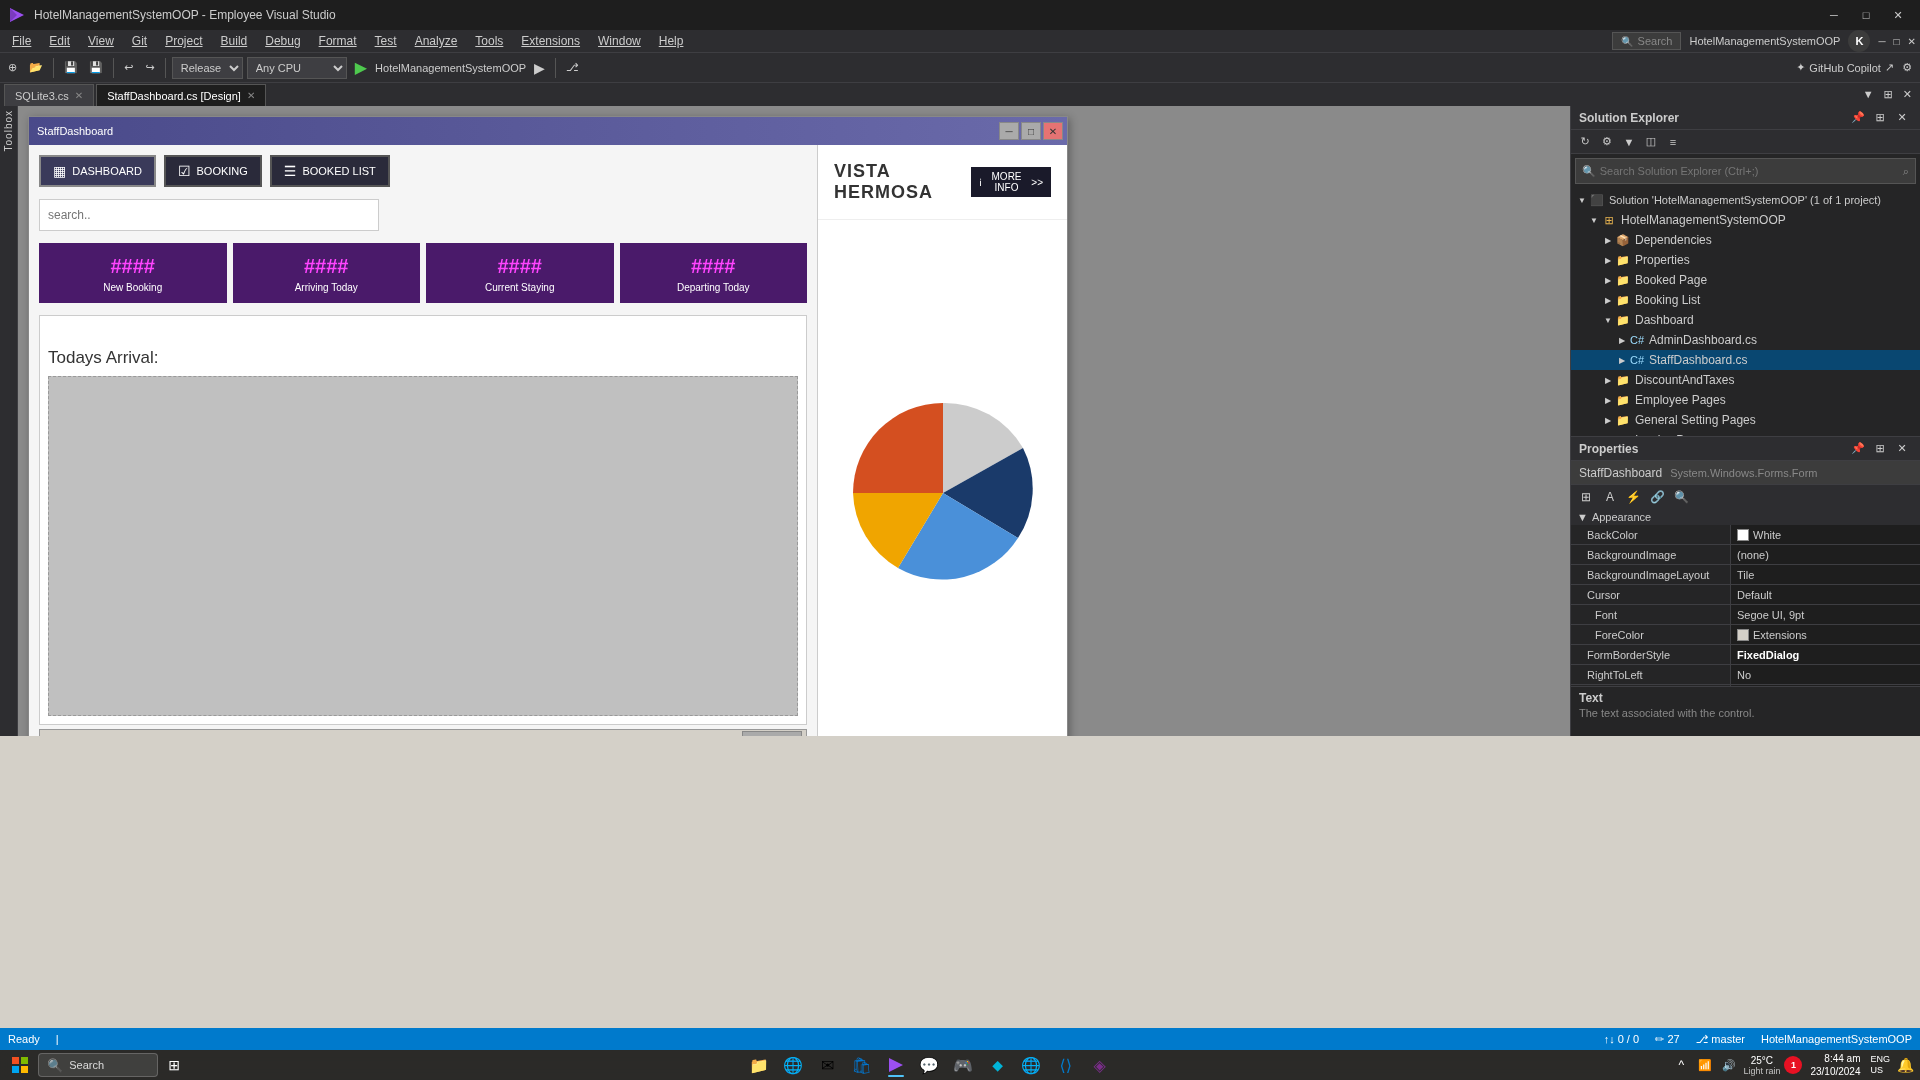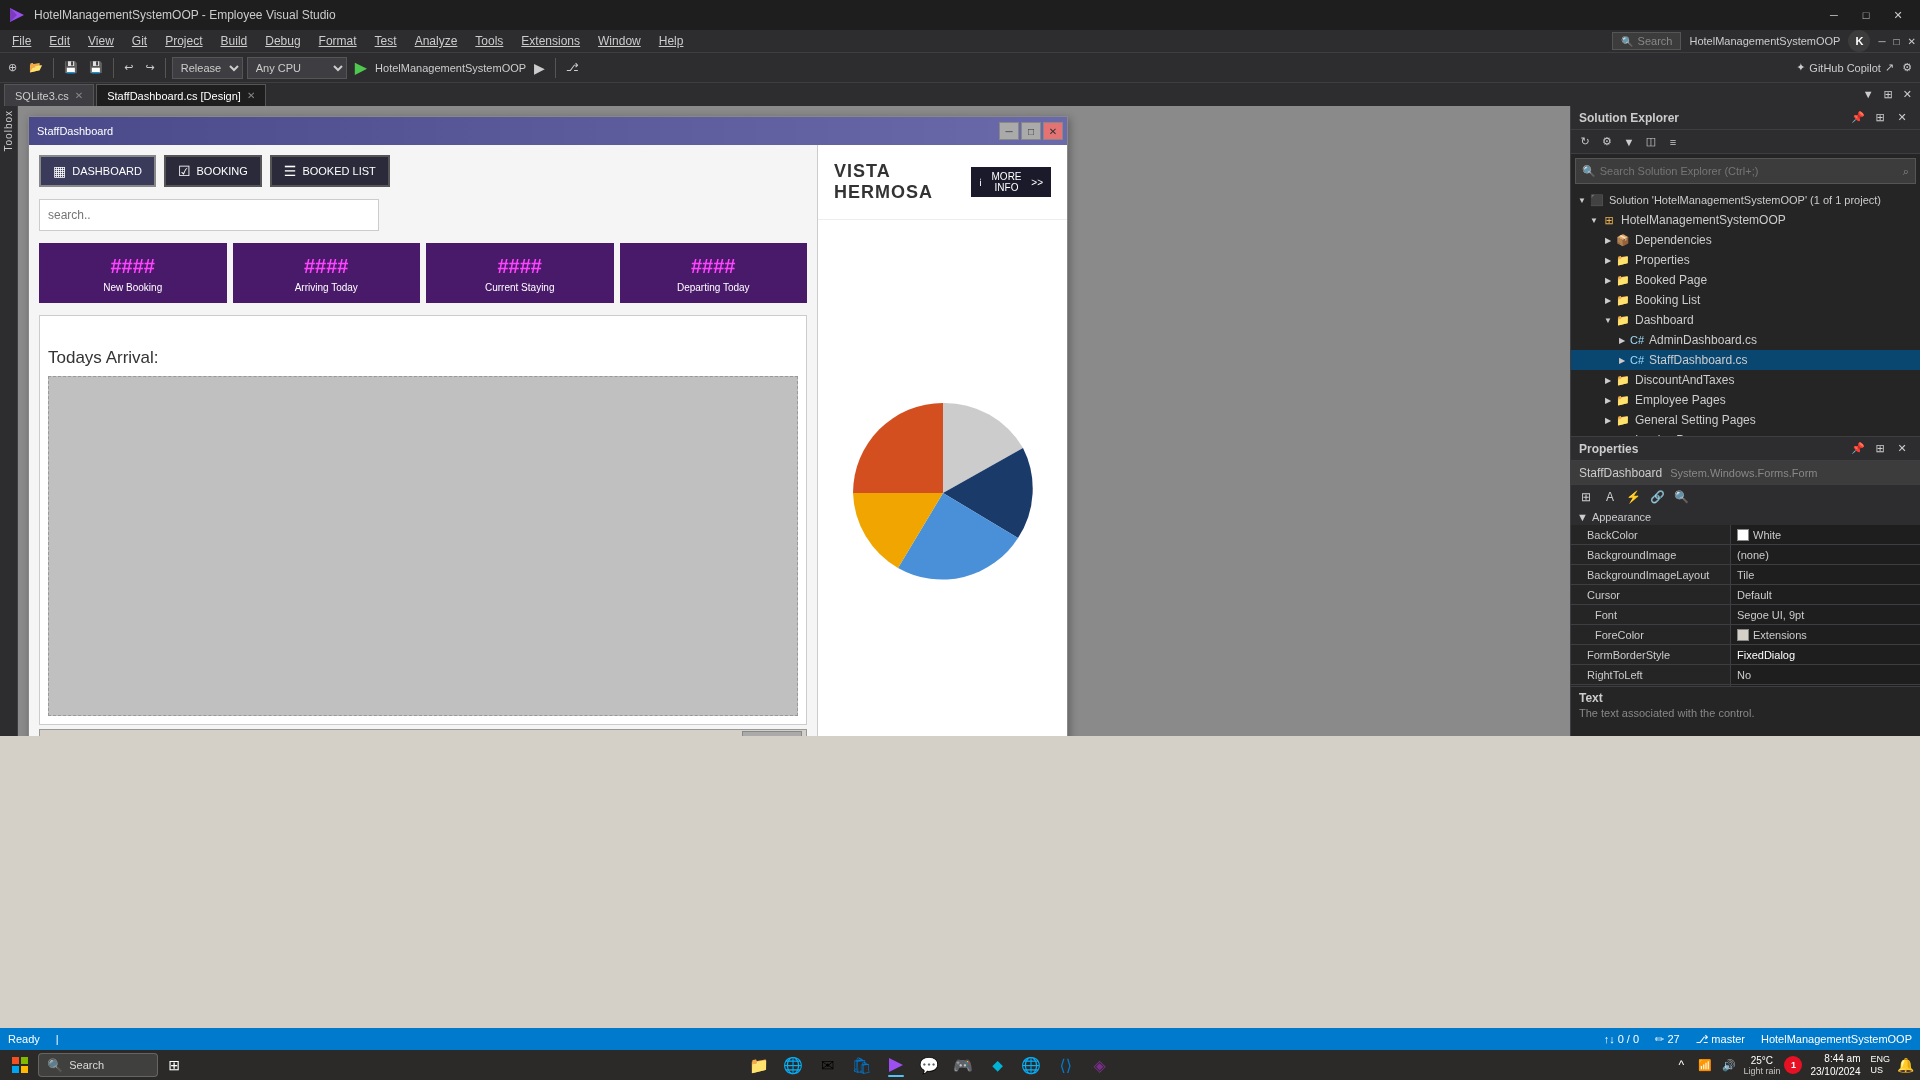--- a/index.html
+++ b/index.html
@@ -542,21 +542,21 @@
     }
     .props-value {
       flex: 1;
       padding: 0 6px;
       color: #cccccc;
       font-size: 11px;
       display: flex;
       align-items: center;
       background: #1e1e1e;
     }
-    .props-value.bold { font-weight: normal; color: white; }
+    .props-value.bold { font-weight: bold; color: white; }
     #props-description {
       height: 50px;
       background: #252526;
       border-top: 1px solid #3e3e42;
       padding: 4px 8px;
     }
     #props-desc-name {
       color: #cccccc;
       font-size: 12px;
       font-weight: bold;

